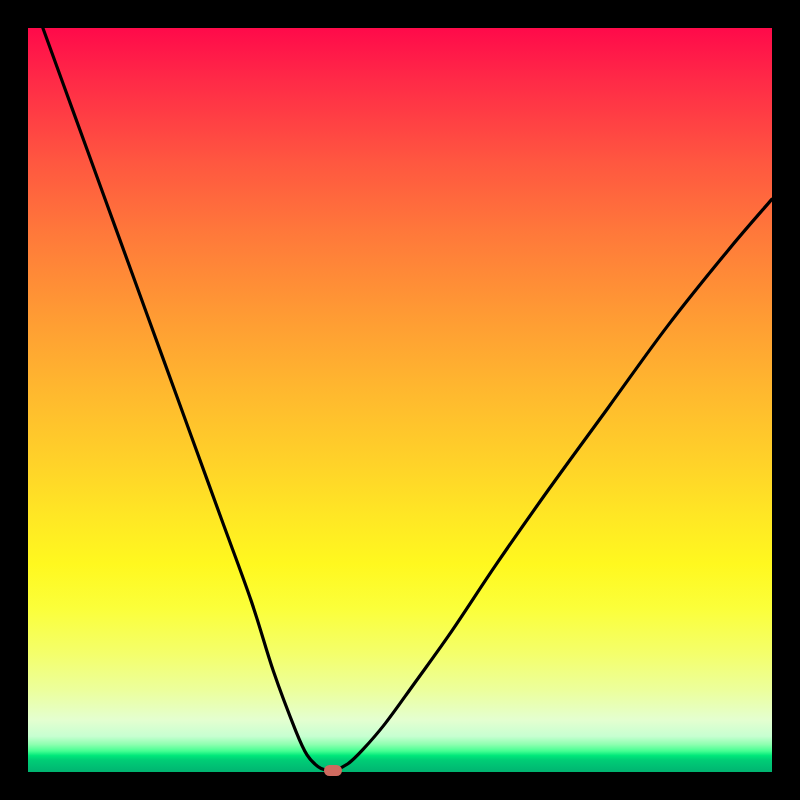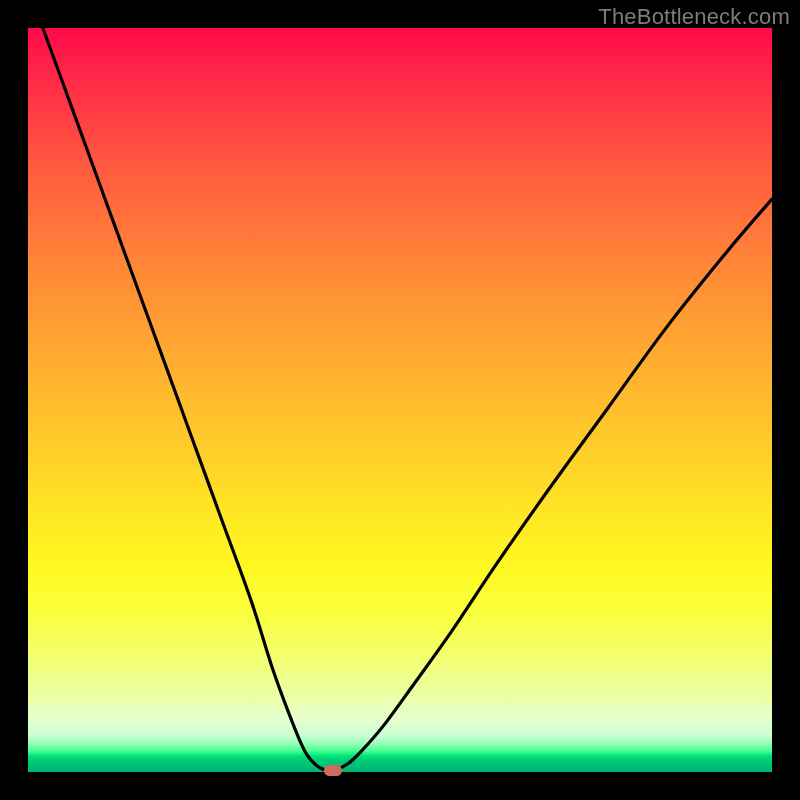--- a/index.html
+++ b/index.html
@@ -70,20 +70,19 @@
     width: 18px;
     height: 11px;
     background: #cf6a5f;
     border-radius: 6px;
   }
 </style>
 </head>
 <body>
 
 <div class="frame">
-  <div class="watermark">TheBottleneck.com</div>
   <div class="plot">
     <svg class="curve" viewBox="0 0 744 744" preserveAspectRatio="none">
       <path id="curve-path" fill="none" stroke="#000000" stroke-width="3.2" stroke-linejoin="round" stroke-linecap="round" d="M 14.88 0 C 20.236800000000002 14.731200000000005, 33.9264 52.377600000000044, 44.64 81.84000000000003 C 55.3536 111.30240000000002, 63.686400000000006 134.21759999999995, 74.4 163.67999999999995 C 85.1136 193.14239999999995, 93.44640000000001 216.05759999999998, 104.16000000000001 245.51999999999998 C 114.87360000000001 274.9824, 123.20639999999999 297.89759999999995, 133.92 327.35999999999996 C 144.6336 356.82239999999996, 152.9664 379.7376, 163.68 409.2 C 174.39360000000002 438.6624, 182.7264 461.57759999999996, 193.44 491.03999999999996 C 204.15359999999998 520.5024, 213.82559999999998 545.4264000000001, 223.2 572.88 C 232.5744 600.3335999999999, 237.4848 620.1239999999999, 245.52 643.56 C 253.5552 666.996, 261.81359999999995 688.08096, 267.84 703.08 C 273.8664 718.0790400000001, 274.9824 720.45984, 279 726.888 C 283.0176 733.3161600000001, 286.812 736.1136, 290.16 738.792 C 293.50800000000004 741.4704, 294.51984000000004 741.2323200000001, 297.6 741.768 C 300.68016 742.30368, 303.2544 742.83936, 307.272 741.768 C 311.2896 740.69664, 314.96496 739.4318400000001, 319.92 735.816 C 324.87504 732.20016, 328.10400000000004 728.9116799999999, 334.8 721.68 C 341.496 714.44832, 347.7456 707.6927999999999, 357.12 695.64 C 366.4944 683.5872, 374.8272 671.46, 386.88 654.72 C 398.9328 637.98, 409.3488 624.0672, 424.08 602.64 C 438.8112 581.2128, 451.3104 561.1247999999999, 468.72 535.68 C 486.12960000000004 510.23519999999996, 500.71199999999993 489.40319999999997, 520.8 461.28 C 540.8879999999999 433.1568, 558.8928000000001 408.9024, 580.32 379.44 C 601.7472 349.9776, 618.4128000000001 325.7232, 639.84 297.6 C 661.2672 269.4768, 680.6112 245.96640000000005, 699.36 223.20000000000005 C 718.1088 200.43360000000004, 735.9648 180.4944, 744 171.12"></path>
     </svg>
     <div id="marker" class="marker" style="left: 296.04px; top: 736.768px; background: rgb(207, 106, 95);"></div>
   </div>
 </div>
 
 </body></html>

